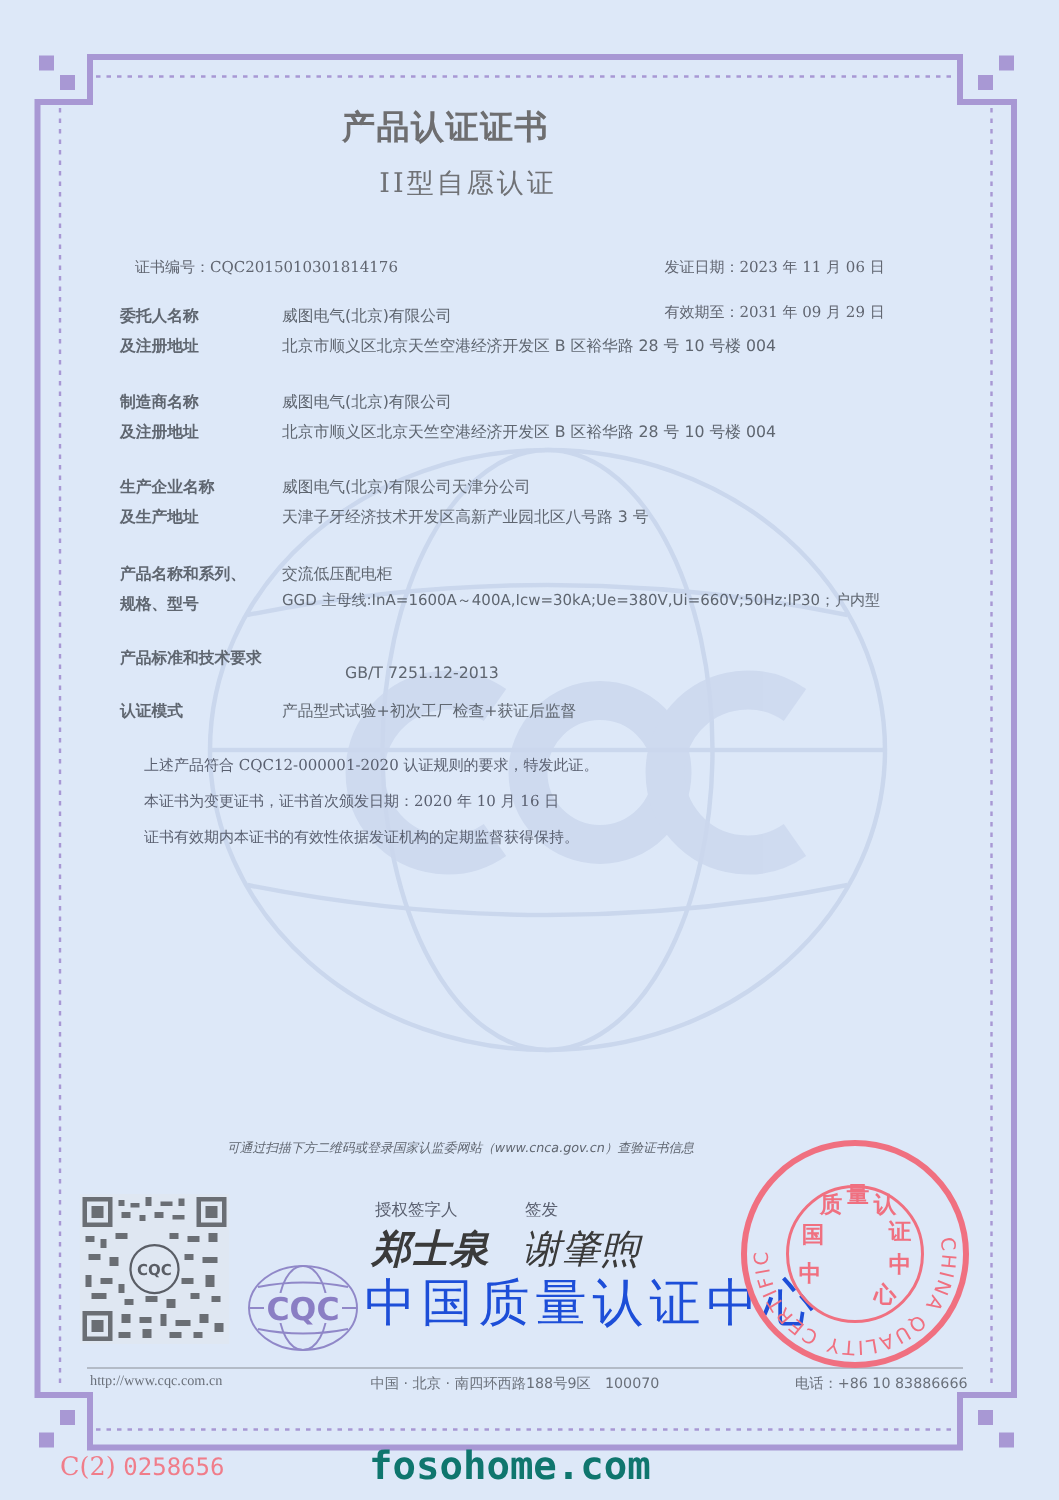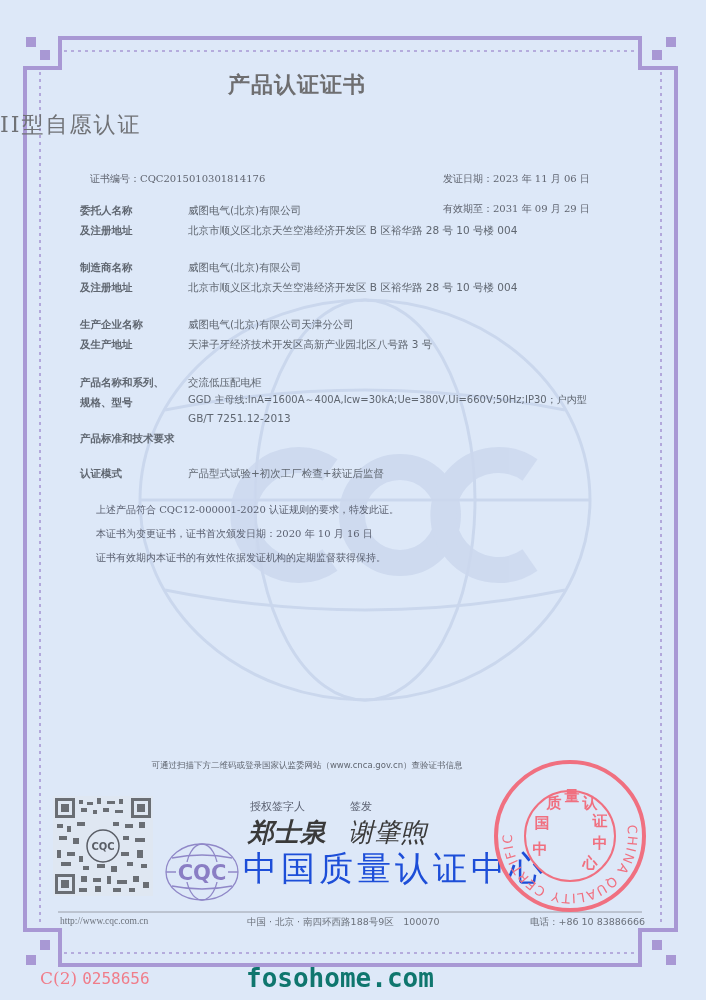--- a/index.html
+++ b/index.html
@@ -9,36 +9,36 @@
     font-family:"DejaVu Sans", sans-serif;
     color:#5a5e66;
   }
   .abs { position:absolute; }
   .frame-svg { position:absolute; left:0; top:0; }
   .title {
     left:0; width:594px; top:70px; text-align:center;
     font-size:22px; font-weight:bold; color:#6e6e70; letter-spacing:1px;
   }
   .subtitle {
-    left:0; width:624px; top:110px; text-align:left;
-    font-size:22px; color:#707276; letter-spacing:2px;
+    left:0; width:624px; top:110px; text-align:center;
+    font-size:18px; color:#707276; letter-spacing:2px;
     font-family:"DejaVu Serif", serif;
   }
   .meta { font-size:10px; color:#606570; font-family:"DejaVu Serif", serif; }
   .meta-row { height:14px; line-height:14px; white-space:nowrap;margin-top:16px; }
   .field-label {
     position:absolute; left:80px; font-size:10.5px; font-weight:bold; color:#5f6670;
     white-space:nowrap;
   }
   .field-value {
     position:absolute; left:188px; font-size:10.5px; color:#5f6670; white-space:nowrap;
   }
   .note { position:absolute; left:80px; font-size:10px; color:#5a6070; white-space:nowrap;
     font-family:"DejaVu Serif", serif;margin-left:16px; }
-  .verify { left:0; width:614px; top:760px; text-align:center; font-size:8.5px; color:#606670; }
+  .verify { left:0; width:614px; top:760px; text-align:center; font-size:8.5px; color:#606670;font-style:italic; }
   .sig-label { font-size:11px; color:#5a6070; }
   .sig { font-family:"DejaVu Serif", serif; font-size:26px; font-weight:bold; color:#3a3a3a; font-style:italic; }
   .cqc-name { font-size:34px; color:#1d4ed8; letter-spacing:4px; }
   .footer { font-size:9.5px; color:#6a707a; white-space:nowrap; }
   .footer-mono { font-family:Liberation Serif, serif; }
   .serial-prefix { font-family:"DejaVu Serif", serif; font-size:17px; color:#f07d8a; }
   .serial-num { font-family:"DejaVu Sans Mono", monospace; font-size:16px; color:#f07d8a; }
   .watermark-site { font-family:"DejaVu Sans Mono", monospace; font-size:26px; font-weight:bold; color:#0f766e; letter-spacing:0px; }
 </style>
 </head>
@@ -116,21 +116,21 @@
   <div class="field-value" style="top:338px;">天津子牙经济技术开发区高新产业园北区八号路 3 号</div>
 </div>
 <div>
   <div class="field-label" style="top:376px;">产品名称和系列、</div>
   <div class="field-label" style="top:396px;">规格、型号</div>
   <div class="field-value" style="top:376px;">交流低压配电柜</div>
   <div class="field-value" style="top:393px; font-size:10px;">GGD  主母线:InA=1600A～400A,Icw=30kA;Ue=380V,Ui=660V;50Hz;IP30；户内型</div>
 </div>
 <div>
   <div class="field-label" style="top:432px;">产品标准和技术要求</div>
-  <div class="field-value" style="top:412px;">GB/T 7251.12-2013</div>
+  <div class="field-value" style="top:443px;margin-left:42px;">GB/T 7251.12-2013</div>
 </div>
 <div>
   <div class="field-label" style="top:467px;">认证模式</div>
   <div class="field-value" style="top:467px;">产品型式试验+初次工厂检查+获证后监督</div>
 </div>
 
 <div class="note" style="top:503px;">上述产品符合 CQC12-000001-2020 认证规则的要求，特发此证。</div>
 <div class="note" style="top:527px;">本证书为变更证书，证书首次颁发日期：2020 年 10 月 16 日</div>
 <div class="note" style="top:551px;">证书有效期内本证书的有效性依据发证机构的定期监督获得保持。</div>
 

